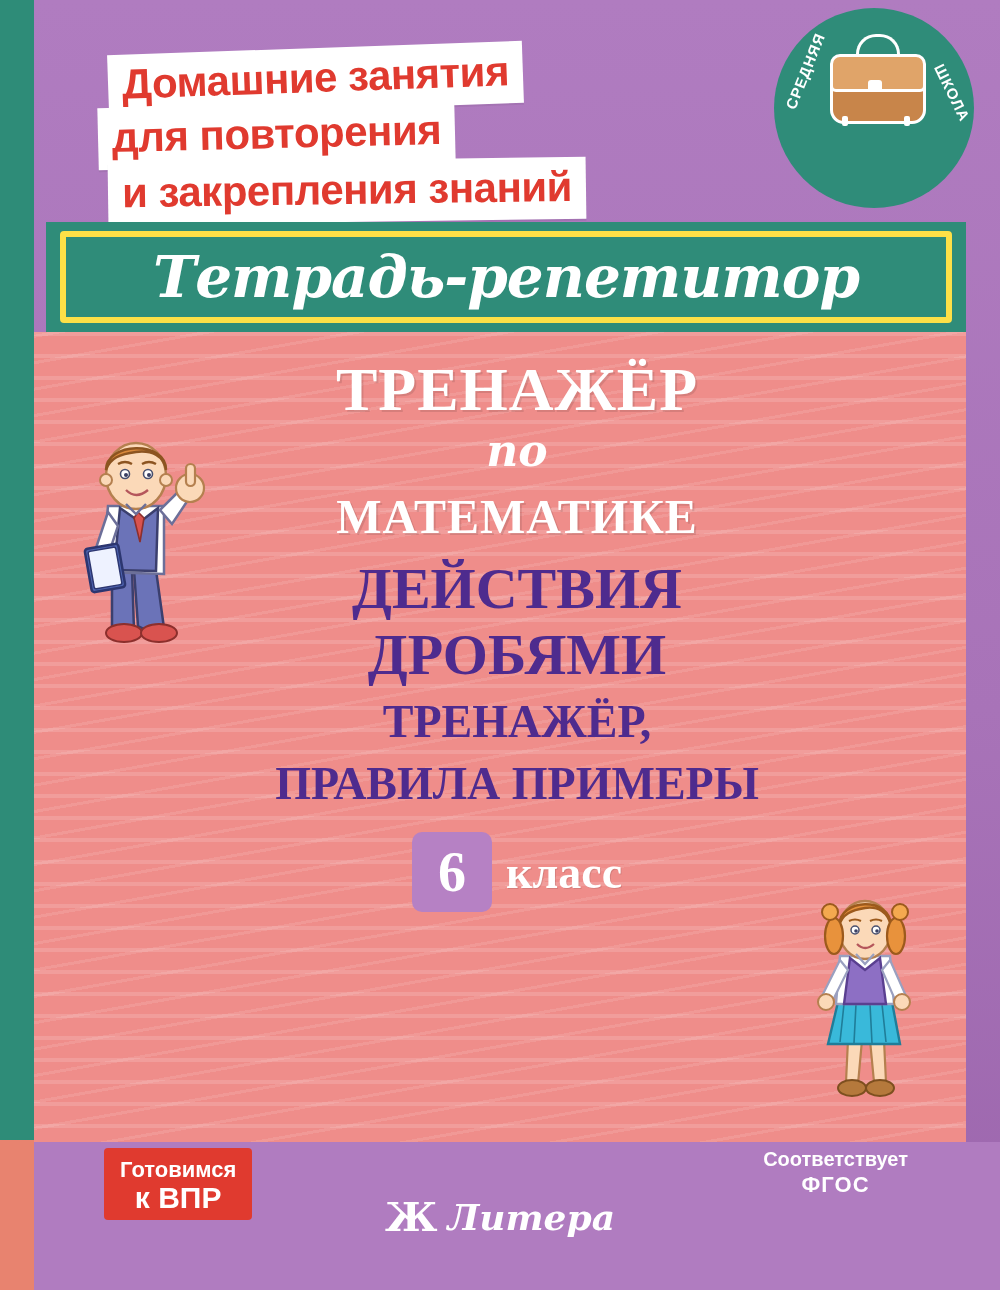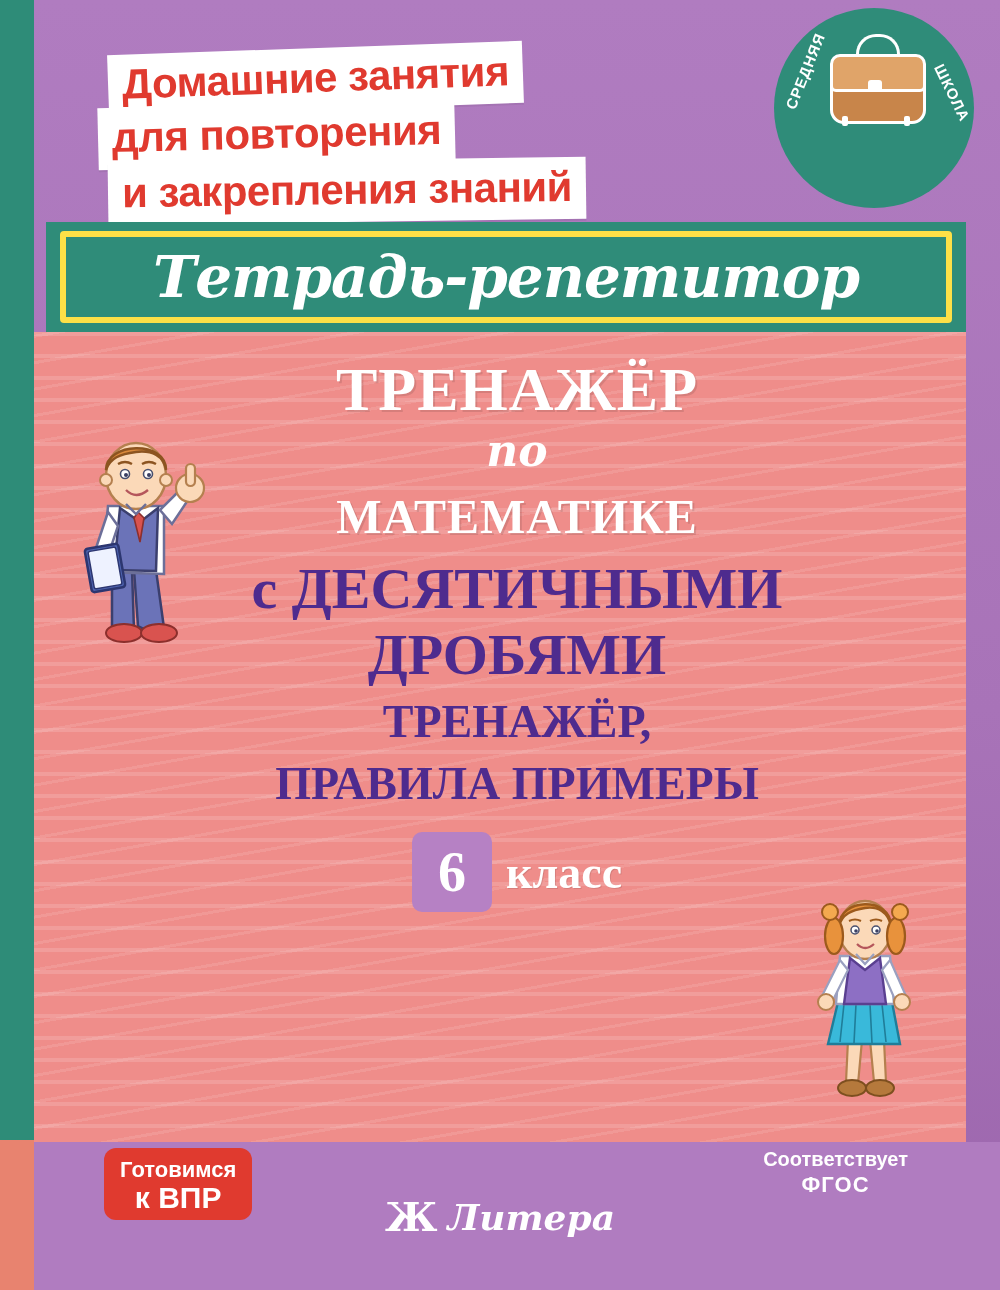--- a/index.html
+++ b/index.html
@@ -326,21 +326,21 @@
     position: absolute;
     left: 104px;
     top: 1148px;
     background: #e03a2f;
     color: #ffffff;
     font-weight: 700;
     font-size: 22px;
     line-height: 28px;
     text-align: center;
     padding: 8px 16px;
-    border-radius: 12px;
+    border-radius: 4px;
   }
   .vpr-badge .big { font-size: 30px; }
   .fgos-badge {
     position: absolute;
     right: 92px;
     top: 1146px;
     color: #ffffff;
     font-weight: 700;
     font-size: 20px;
     line-height: 26px;
@@ -489,21 +489,21 @@
     <path d="M70 31 Q76 28 82 31" stroke="#9c5a1c" stroke-width="2.1" fill="none"></path>
     <path d="M57 54 Q65 62 74 54" stroke="#b5565b" stroke-width="2.2" fill="none"></path>
 
     <path d="M56 64 L65 74 L74 64" stroke="#9aa0c0" stroke-width="2.2" fill="none"></path>
   </svg>
 
   <div class="titles">
     <div class="t-trainer">ТРЕНАЖЁР</div>
     <div class="t-po">по</div>
     <div class="t-subject">МАТЕМАТИКЕ</div>
-    <div class="t-topic">с ДЕСЯТИЧНЫМИ</div>
+    <div class="t-topic">ДЕЙСТВИЯ</div>
     <div class="t-topic">ДРОБЯМИ</div>
     <div class="t-sub2">ТРЕНАЖЁР,</div>
     <div class="t-sub2">ПРАВИЛА ПРИМЕРЫ</div>
     <div class="t-grade-wrap">
       <div class="t-grade-num">6</div>
       <div class="t-grade-word">класс</div>
     </div>
   </div>
 
   <div class="bottom-zone"></div>

